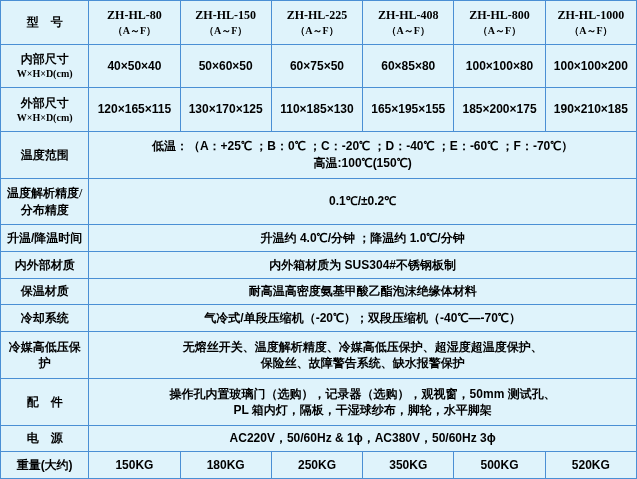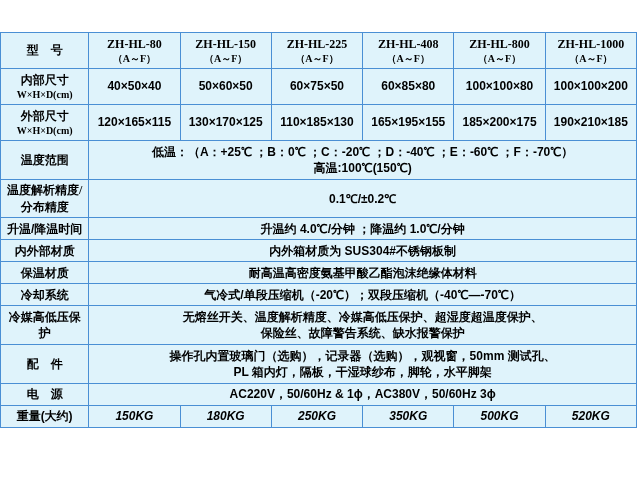--- a/index.html
+++ b/index.html
@@ -8,24 +8,23 @@
     background: #ffffff;
   }
   body {
     width: 637px;
     height: 479px;
     font-family: "Liberation Sans", sans-serif;
     overflow: hidden;
   }
   #spec-table {
     width: 637px;
-    height: 396px;
+    height: 479px;
     border-collapse: collapse;
     table-layout: fixed;
-    margin-top: 32px;
   }
   #spec-table td {
     border: 1px solid #4a8fd4;
     background: #dff3fb;
     text-align: center;
     vertical-align: middle;
     color: #000000;
     font-weight: bold;
     font-size: 12px;
     line-height: 1.35;
@@ -40,21 +39,20 @@
   }
   td.wide {
     font-weight: bold;
     font-size: 12px;
   }
   td.size-val {
     font-size: 13px;
   }
   td.weight-val {
     font-size: 13px;
-    font-style: italic;
   }
   .sub {
     display: block;
     font-size: 10px;
     font-family: Liberation Serif, serif;
   }
   .two-line {
     display: block;
     font-family: Liberation Serif, serif;
   }

